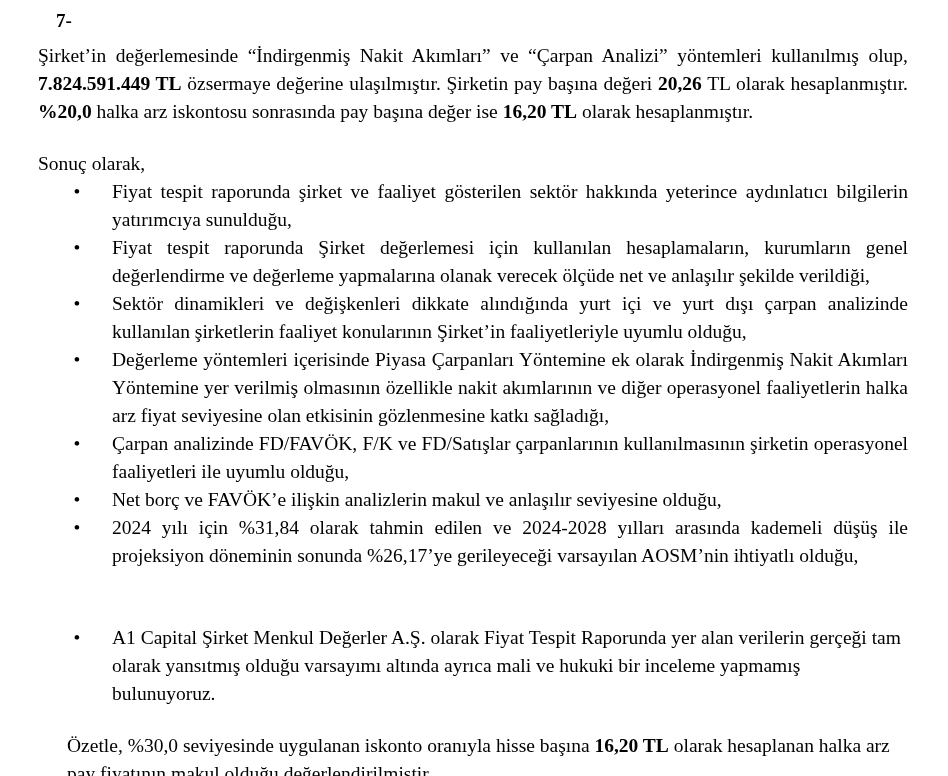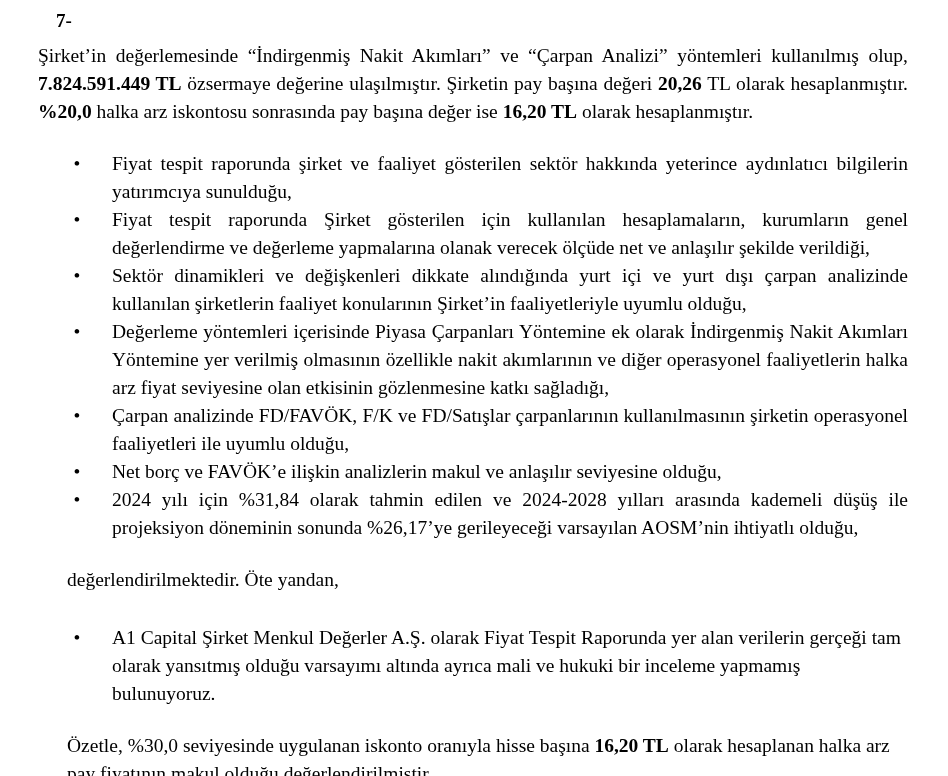--- a/index.html
+++ b/index.html
@@ -106,29 +106,30 @@
   <div class="heading">
     <span class="heading-number">7-</span>
   </div>
 
   <p class="para intro">
     <span>Şirket’in değerlemesinde “İndirgenmiş Nakit Akımları” ve “Çarpan Analizi” yöntemleri kullanılmış olup, </span><b>7.824.591.449 TL</b><span> özsermaye değerine ulaşılmıştır. Şirketin pay başına değeri </span><b>20,26</b><span> TL olarak hesaplanmıştır. </span><b>%20,0</b><span> halka arz iskontosu sonrasında pay başına değer ise </span><b>16,20 TL</b><span> olarak hesaplanmıştır.</span>
   </p>
 
   <div class="spacer-md"></div>
 
+  <p class="para">Sonuç olarak,</p>
 
   <ul class="bullet-list">
     <li class="bullet-item">
       <span class="bullet-marker">•</span>
       <span class="bullet-text">Fiyat tespit raporunda şirket ve faaliyet gösterilen sektör hakkında yeterince aydınlatıcı bilgilerin yatırımcıya sunulduğu,</span>
     </li>
     <li class="bullet-item">
       <span class="bullet-marker">•</span>
-      <span class="bullet-text">Fiyat tespit raporunda Şirket gösterilen için kullanılan hesaplamaların, kurumların genel değerlendirme ve değerleme yapmalarına olanak verecek ölçüde net ve anlaşılır şekilde verildiği,</span>
+      <span class="bullet-text">Fiyat tespit raporunda Şirket değerlemesi için kullanılan hesaplamaların, kurumların genel değerlendirme ve değerleme yapmalarına olanak verecek ölçüde net ve anlaşılır şekilde verildiği,</span>
     </li>
     <li class="bullet-item">
       <span class="bullet-marker">•</span>
       <span class="bullet-text">Sektör dinamikleri ve değişkenleri dikkate alındığında yurt içi ve yurt dışı çarpan analizinde kullanılan şirketlerin faaliyet konularının Şirket’in faaliyetleriyle uyumlu olduğu,</span>
     </li>
     <li class="bullet-item">
       <span class="bullet-marker">•</span>
       <span class="bullet-text">Değerleme yöntemleri içerisinde Piyasa Çarpanları Yöntemine ek olarak İndirgenmiş Nakit Akımları Yöntemine yer verilmiş olmasının özellikle nakit akımlarının ve diğer operasyonel faaliyetlerin halka arz fiyat seviyesine olan etkisinin gözlenmesine katkı sağladığı,</span>
     </li>
     <li class="bullet-item">
@@ -140,21 +141,20 @@
       <span class="bullet-text">Net borç ve FAVÖK’e ilişkin analizlerin makul ve anlaşılır seviyesine olduğu,</span>
     </li>
     <li class="bullet-item">
       <span class="bullet-marker">•</span>
       <span class="bullet-text">2024 yılı için %31,84 olarak tahmin edilen ve 2024-2028 yılları arasında kademeli düşüş ile projeksiyon döneminin sonunda %26,17’ye gerileyeceği varsayılan AOSM’nin ihtiyatlı olduğu,</span>
     </li>
   </ul>
 
   <div class="spacer-md"></div>
 
-  <p class="para tail">değerlendirilmektedir. Öte yandan,</p>
 
   <div class="spacer-lg"></div>
 
   <ul class="bullet-list">
     <li class="bullet-item natural">
       <span class="bullet-marker">•</span>
       <span class="bullet-text">A1 Capital Şirket Menkul Değerler A.Ş. olarak Fiyat Tespit Raporunda yer alan verilerin gerçeği tam olarak yansıtmış olduğu varsayımı altında ayrıca mali ve hukuki bir inceleme yapmamış bulunuyoruz.</span>
     </li>
   </ul>
 

